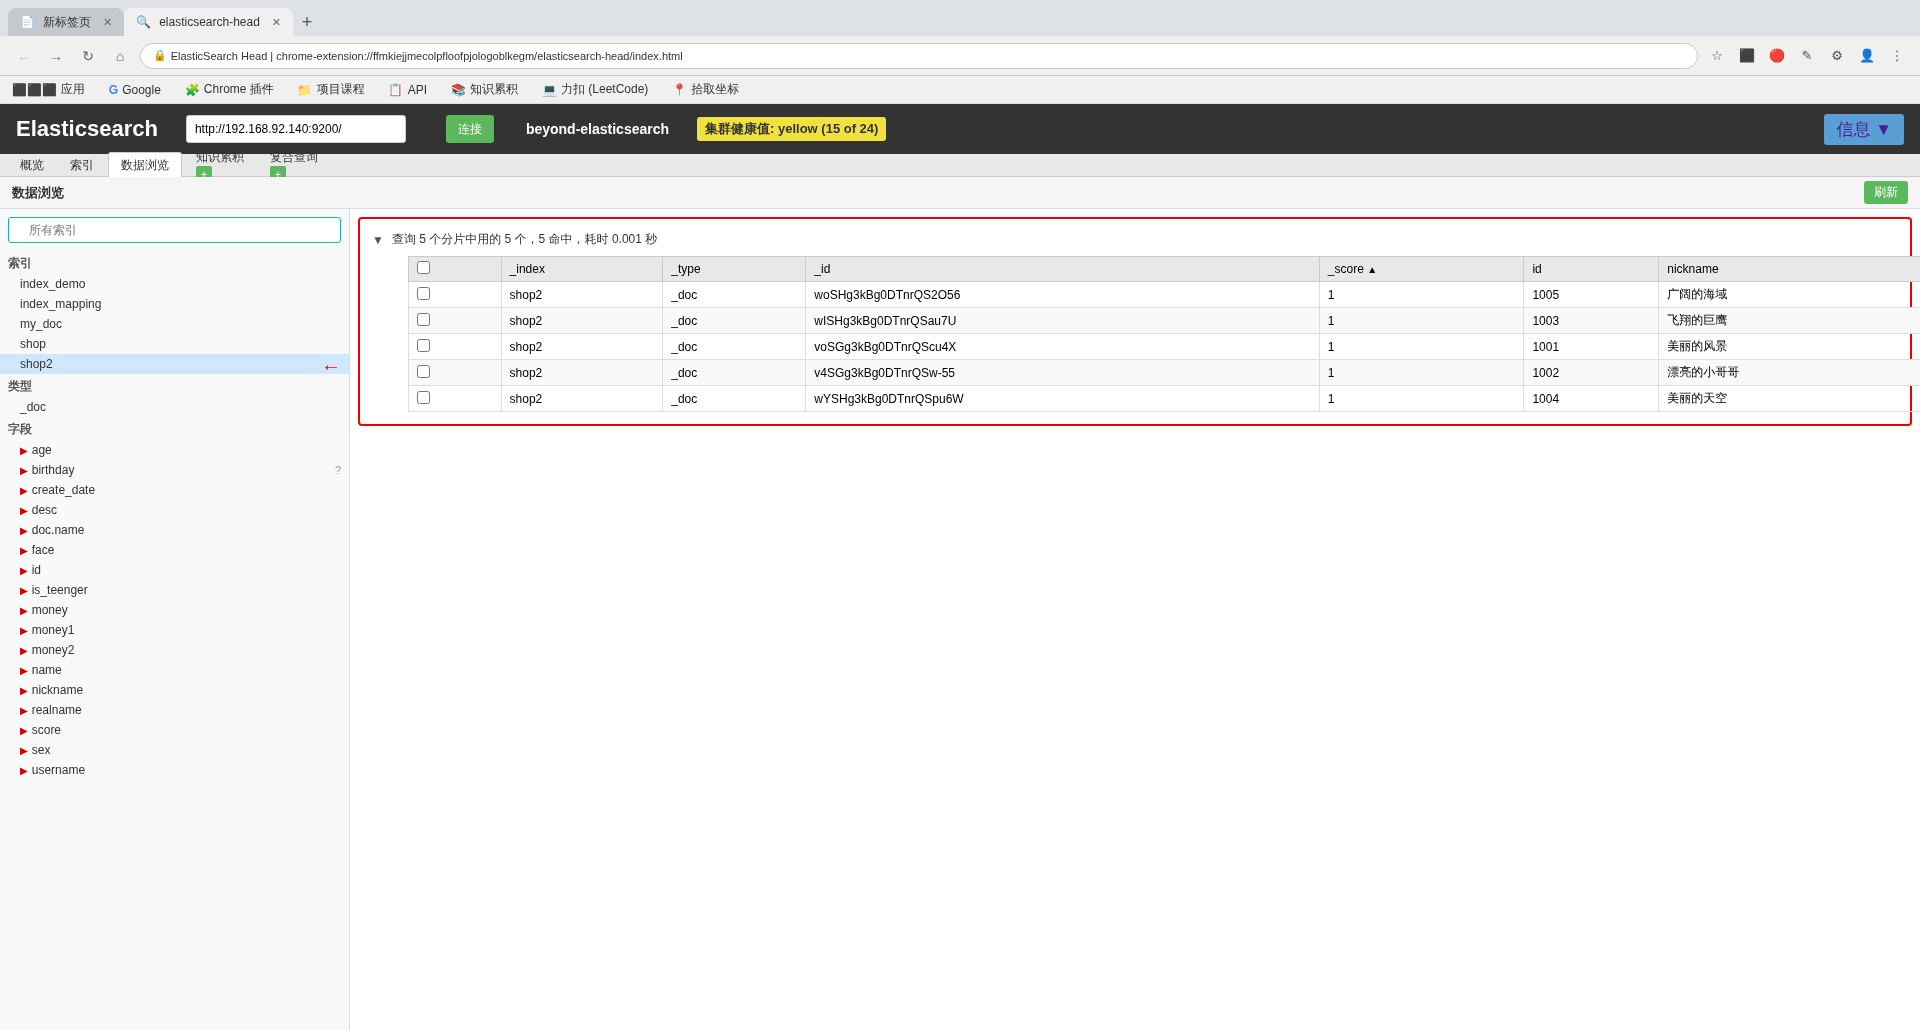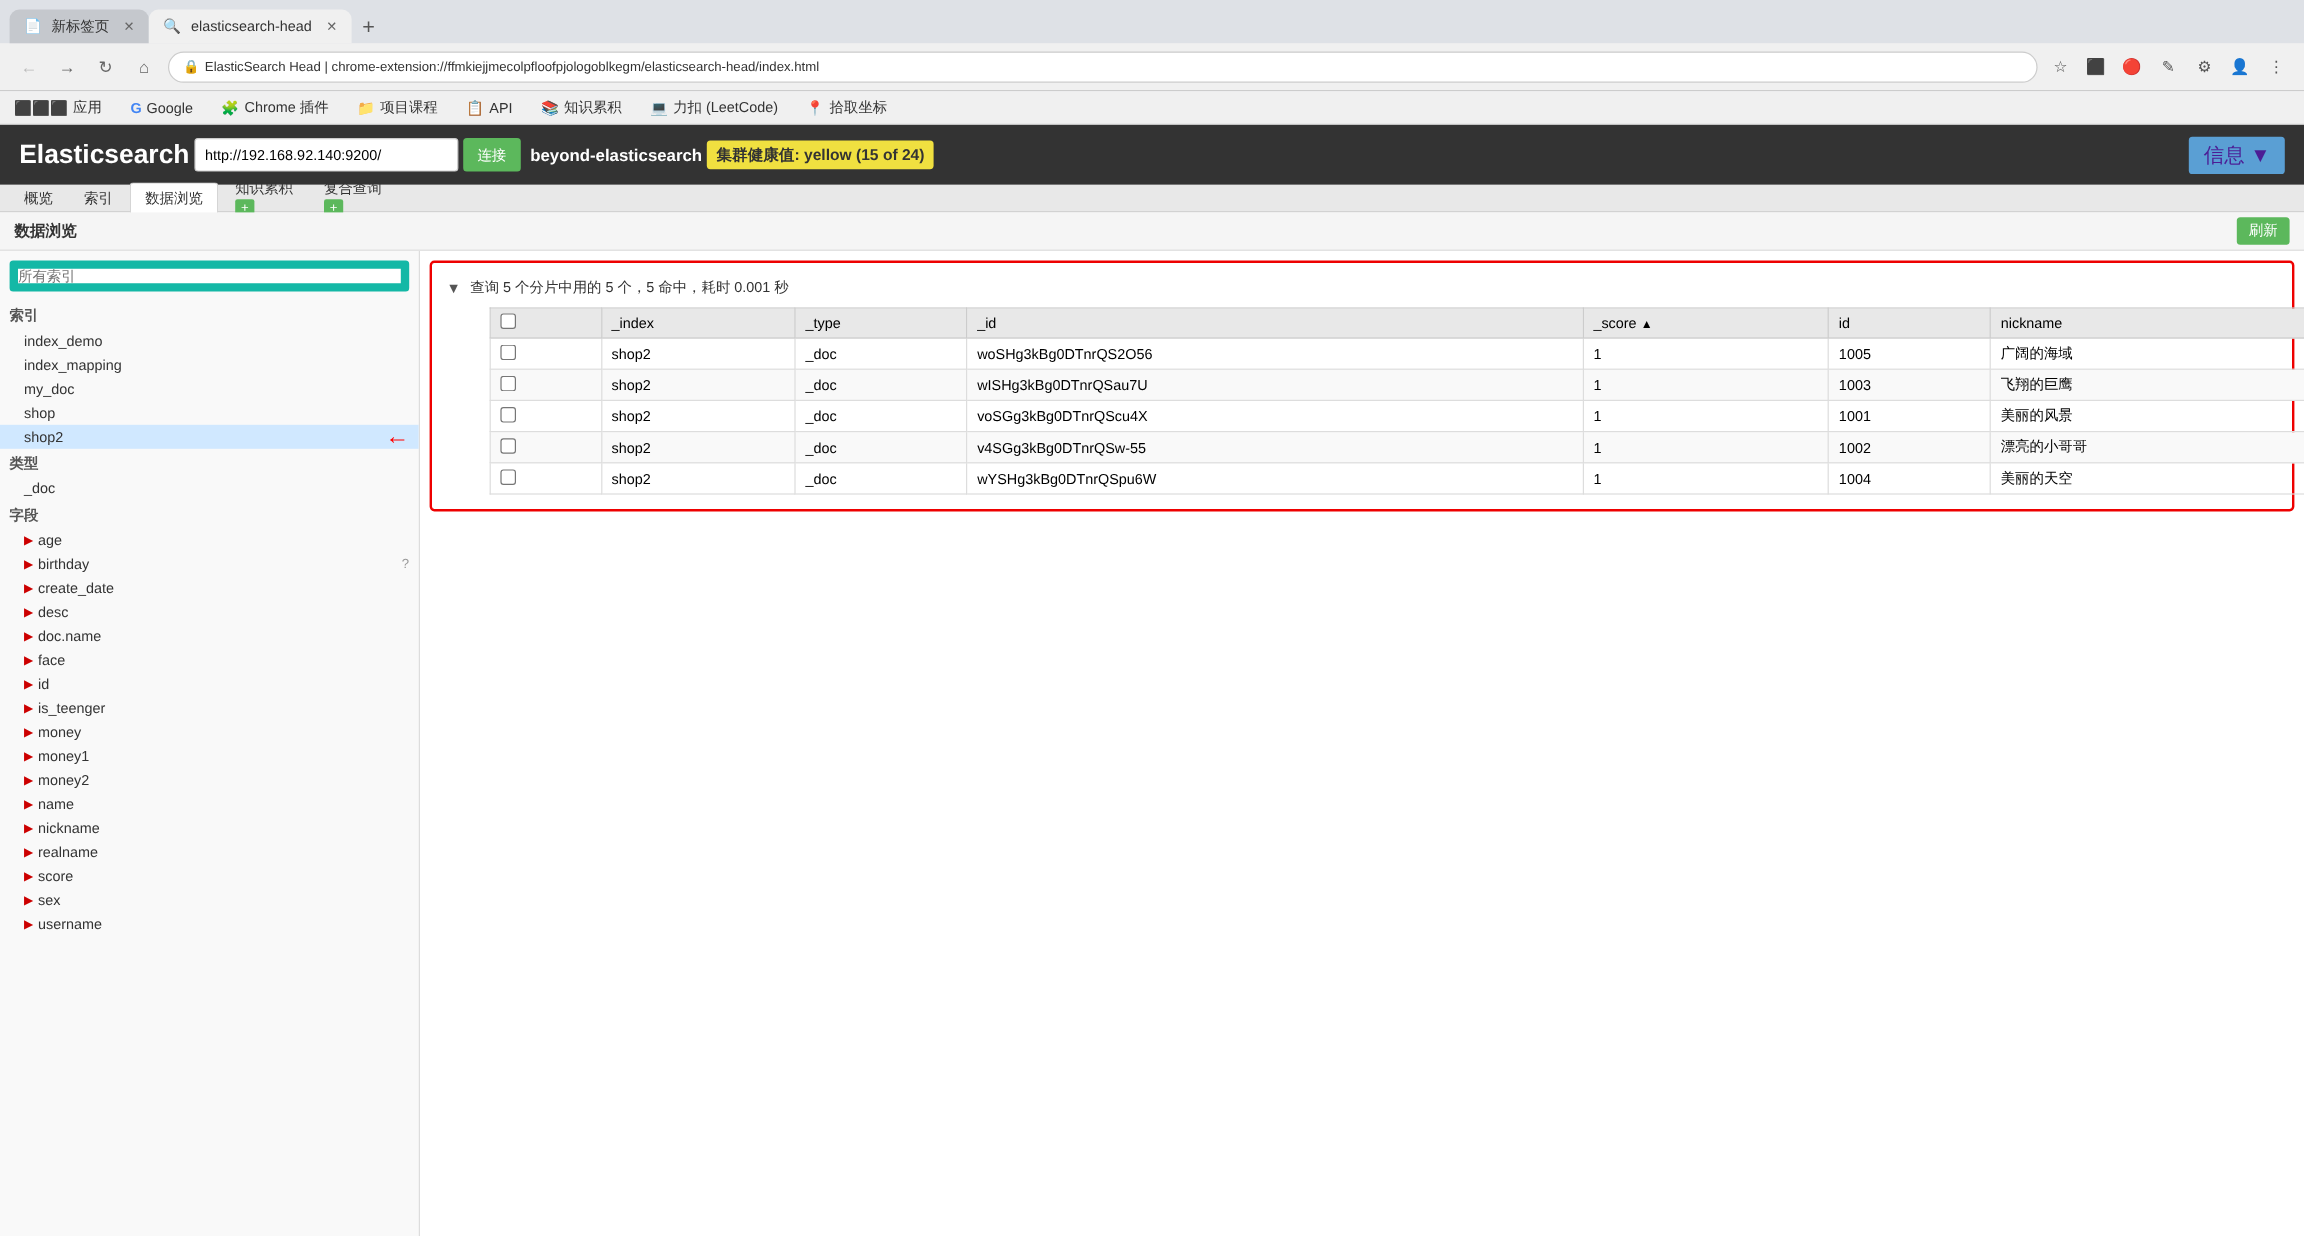--- a/index.html
+++ b/index.html
@@ -26,24 +26,24 @@
     .toolbar-icon { width: 22px; height: 22px; display: flex; align-items: center; justify-content: center; cursor: pointer; color: #555; font-size: 13px; }
 
     
     .bookmarks-bar { display: flex; align-items: center; height: 28px; background: #f0f0f0; padding: 0 8px; gap: 16px; border-bottom: 1px solid #ddd; font-size: 12px; color: #333; }
     .bookmark-item { display: flex; align-items: center; gap: 4px; cursor: pointer; padding: 2px 4px; border-radius: 3px; }
 
     
     .app { display: flex; flex-direction: column; height: calc(1030px - 104px); background: white; }
 
     
-    .app-header { display: flex; align-items: center; height: 50px; background: #333; padding: 16px 16px; gap: 4px; }
+    .app-header { display: flex; align-items: center; height: 50px; background: #333; padding: 16px 16px; gap: 28px; }
     .app-logo { font-size: 22px; font-weight: bold; color: white; }
     .app-url-input { height: 28px; width: 220px; border: 1px solid #ccc; border-radius: 3px; padding: 0 8px; font-size: 12px; }
-    .connect-btn { height: 28px; padding: 0 12px; background: #5cb85c; color: white; border: none; border-radius: 3px; cursor: pointer; font-size: 12px; }
+    .connect-btn { height: 28px; padding: 0 12px; background: #5cb85c; color: white; border: none; border-radius: 3px; cursor: pointer; font-size: 12px; margin-left: 12px; }
     .cluster-name { color: white; font-weight: bold; font-size: 14px; margin-left: 4px; }
     .health-badge { background: #f0e040; color: #333; padding: 3px 8px; border-radius: 3px; font-weight: bold; font-size: 13px; }
     .info-btn { margin-left: auto; background: #5a9fd4; color: #4c1d95; border: none; padding: 4px 12px; border-radius: 3px; cursor: pointer; font-size: 17px; }
 
     
     .nav-tabs { display: flex; align-items: center; height: 23px; background: #e8e8e8; border-bottom: 1px solid #ccc; padding: 0 8px; gap: 2px; }
     .nav-tab { padding: 4px 12px; font-size: 12px; cursor: pointer; border-radius: 3px 3px 0 0; color: #333; }
     .nav-tab.active { background: white; border: 1px solid #ccc; border-bottom: 1px solid white; }
     .nav-tab-plus { background: #5cb85c; color: white; border: none; width: 16px; height: 16px; border-radius: 2px; font-size: 11px; cursor: pointer; display: flex; align-items: center; justify-content: center; }
 
@@ -51,21 +51,21 @@
     .section-header { display: flex; align-items: center; justify-content: space-between; height: 32px; background: #f5f5f5; padding: 0 12px; border-bottom: 1px solid #ddd; }
     .section-title { font-size: 13px; font-weight: bold; color: #333; }
     .refresh-btn { background: #5cb85c; color: white; border: none; padding: 3px 10px; border-radius: 3px; cursor: pointer; font-size: 12px; }
 
     
     .main-content { display: flex; flex: 1; overflow: hidden; }
 
     
     .sidebar { width: 350px; min-width: 350px; background: #f9f9f9; border-right: 1px solid #ddd; overflow-y: auto; }
     .sidebar-search { padding: 8px; }
-    .sidebar-search input { width: 100%; height: 26px; border: 7px solid #14b8a6; border-radius: 3px; padding: 0 0; font-size: 12px; }
+    .sidebar-search input { width: 100%; height: 26px; border: 1px solid #14b8a6; border-radius: 3px; padding: 0 20px; font-size: 12px; }
     .sidebar-section { padding: 4px 8px 2px 8px; font-weight: bold; font-size: 12px; color: #555; }
     .sidebar-item { display: flex; align-items: center; padding: 3px 8px 3px 20px; font-size: 12px; cursor: pointer; color: #333; }
     .sidebar-item.active { background: #d0e8ff; }
     .sidebar-item-arrow { margin-right: 4px; color: #c00; font-size: 10px; }
     .sidebar-item-question { margin-left: auto; color: #999; font-size: 11px; }
 
     
     .content-area { flex: 1; overflow: auto; padding: 8px; }
     .result-box { border: 2px solid #e00; border-radius: 4px; padding: 12px; background: white; }
     .result-summary { font-size: 12px; color: #333; margin-bottom: 8px; display: flex; align-items: center; gap: 8px; }

